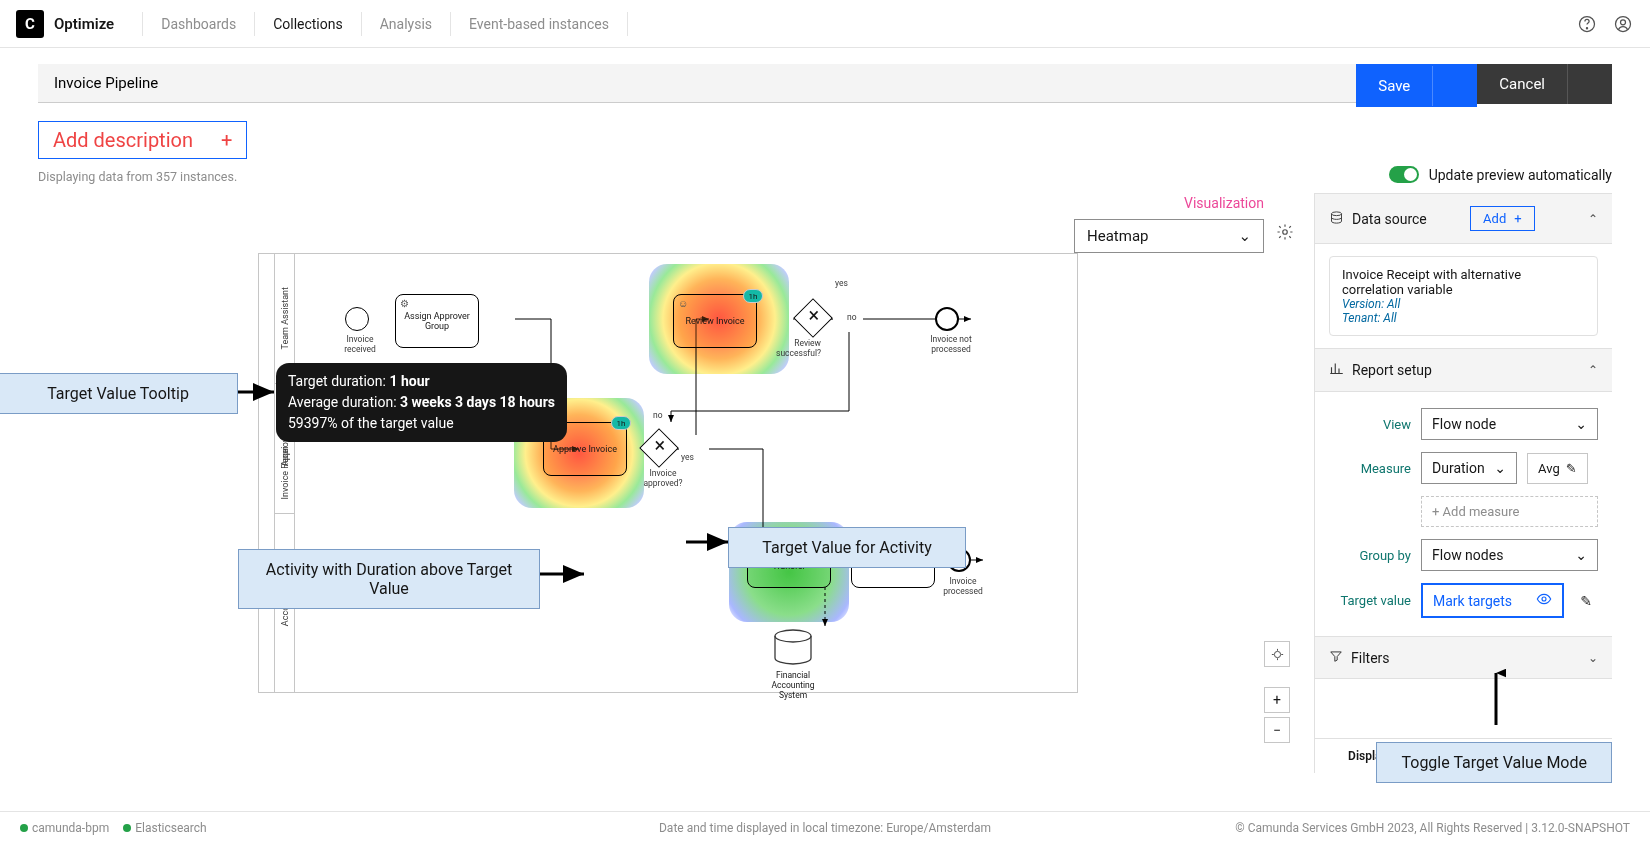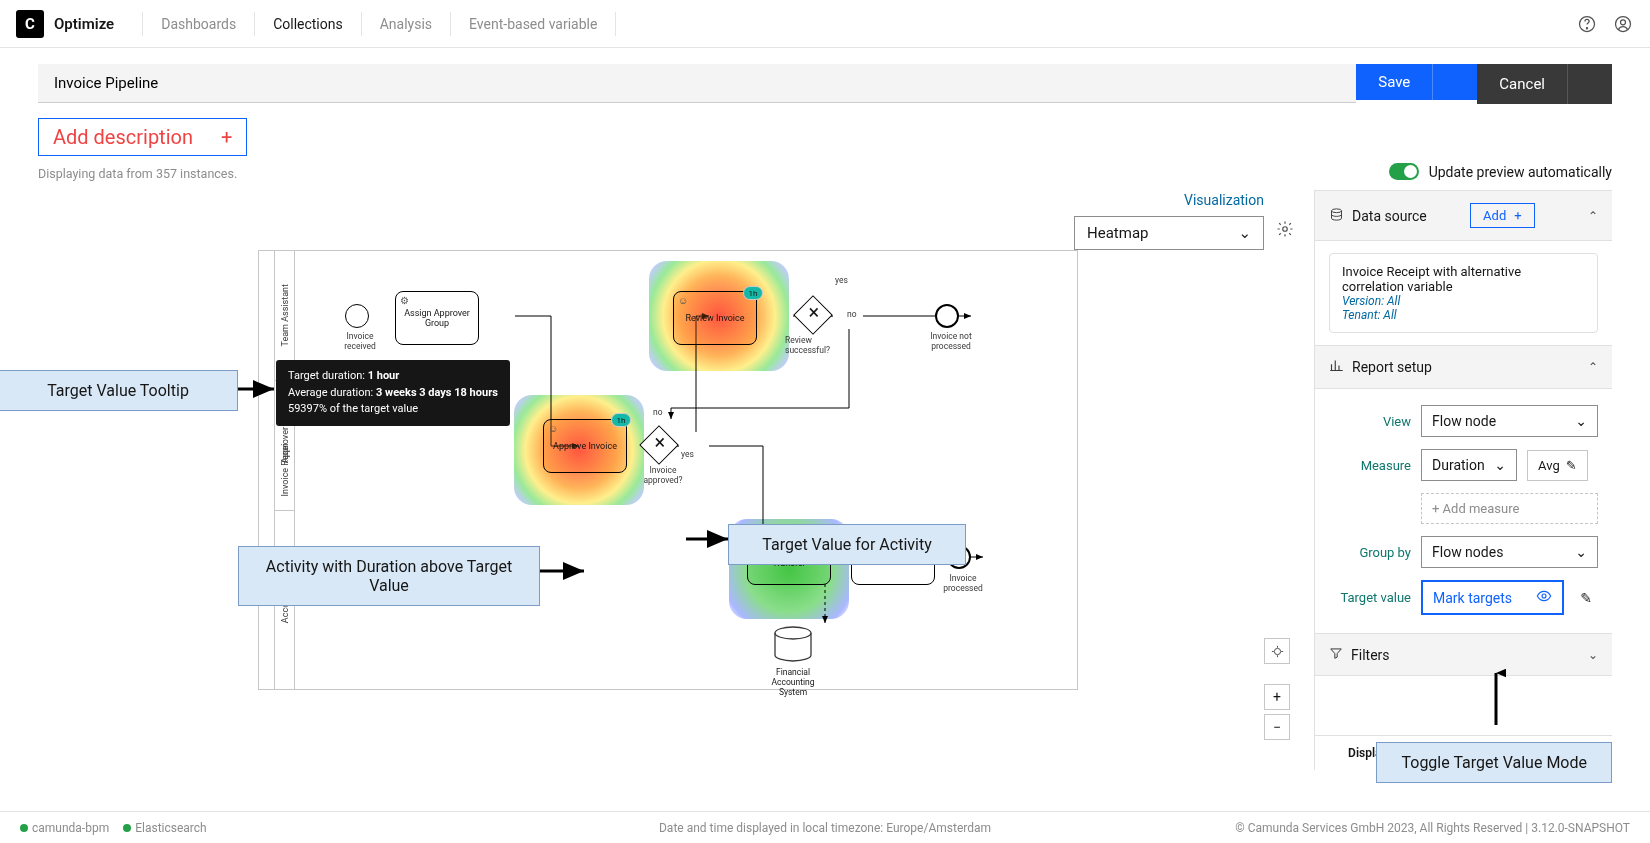--- a/index.html
+++ b/index.html
@@ -13,21 +13,21 @@
 .nav-item { padding:0 18px; color:#8d8d8d; font-size:14px; cursor:pointer; border-left:1px solid #e4e4e4; height:24px; display:flex; align-items:center; }
 .nav-item:last-child { border-right:1px solid #e4e4e4; }
 .nav-item.active { color:#161616; }
 .topbar-right { margin-left:auto; display:flex; gap:14px; color:#525252; }
 .ticon { width:22px; height:22px; display:flex; align-items:center; justify-content:center; cursor:pointer; }
 
 
 .content { padding:16px 38px 0 38px; }
 .titlerow { display:flex; align-items:flex-start; }
 .report-name { flex:1; border:none; border-bottom:1px solid #ccc; background:#f4f4f4; padding:10px 16px; font-size:15px; outline:none; }
-.btn-save { display:flex; align-items:center; background:#0f62fe; color:#fff; border:none; cursor:pointer; font-size:15px; height:36px; }
+.btn-save { display:flex; align-items:center; background:#0f62fe; color:#fff; border:none; cursor:pointer; font-size:15px; height:43px; }
 .btn-save span { padding:0 22px; }
 .btn-save .sicon { width:40px; height:40px; display:flex; align-items:center; justify-content:center; border-left:1px solid rgba(255,255,255,.25); }
 .btn-cancel { display:flex; align-items:center; background:#393939; color:#fff; border:none; cursor:pointer; font-size:15px; height:40px; }
 .btn-cancel span { padding:0 22px; }
 .btn-cancel .cicon { width:40px; height:40px; display:flex; align-items:center; justify-content:center; border-left:1px solid rgba(255,255,255,.15); }
 .add-desc { margin-top:14px; display:inline-flex; gap:28px; border:1px solid #0f62fe; padding:6px 14px; color:#ef4444; font-size:20px; cursor:pointer; align-items:center; }
 .instances-note { margin-top:10px; color:#8d8d8d; font-size:12.5px; }
 .preview-toggle-row { display:flex; justify-content:flex-end; align-items:center; gap:10px; margin-top:-18px; padding-right:0; font-size:14px; }
 .toggle { width:30px; height:17px; background:#24a148; border-radius:9px; position:relative; cursor:pointer; }
 .toggle::after { content:""; width:13px; height:13px; background:#fff; border-radius:50%; position:absolute; top:2px; right:2px; }
@@ -54,23 +54,23 @@
 .evt.end { border-width:2.5px; }
 .task { position:absolute; width:84px; height:54px; border:1px solid #000; border-radius:8px; background:#fff; display:flex; flex-direction:column; align-items:center; justify-content:center; font-size:9px; text-align:center; padding:4px; gap:1px; }
 .task .ticon2 { position:absolute; top:3px; left:4px; font-size:10px; color:#555; }
 .gw { position:absolute; width:28px; height:28px; border:1.2px solid #000; transform:rotate(45deg); background:#fff; }
 .gw::after { content:"×"; position:absolute; transform:rotate(-45deg); font-size:20px; top:-2px; left:6px; }
 .glabel { position:absolute; font-size:8.5px; color:#393939; }
 .badge { position:absolute; width:20px; height:14px; border:1px solid #ccc; border-radius:8px; font-size:8px; display:flex; align-items:center; justify-content:center; background:#14b8a6; }
 .conn { stroke:#000; stroke-width:1; fill:none; marker-end:url(#arrow); }
 
 .callout { position:absolute; background:#d9e8f7; border:1px solid #7a9cc6; padding:10px 16px; font-size:16px; text-align:center; }
-.tooltip { position:absolute; background:#161616; color:#fff; font-size:11px; padding:8px 12px; border-radius:3px; line-height:1.5; }
-
-.viz-header { position:absolute; top:2px; right:50px; font-size:14px; color:#0369a1; }
+.tooltip { position:absolute; background:#161616; color:#fff; font-size:14px; padding:8px 12px; border-radius:13px; line-height:1.5; }
+
+.viz-header { position:absolute; top:2px; right:50px; font-size:14px; color:#ec4899; }
 .viz-select { position:absolute; top:26px; right:50px; width:190px; border:1px solid #8d8d8d; padding:7px 12px; font-size:15px; display:flex; justify-content:space-between; align-items:center; cursor:pointer; background:#fff; }
 .viz-gear { position:absolute; top:30px; right:20px; cursor:pointer; color:#525252; }
 .zoom-ctrl { position:absolute; right:24px; bottom:30px; display:flex; flex-direction:column; gap:4px; }
 .zb { width:26px; height:26px; border:1px solid #c6c6c6; background:#fff; display:flex; align-items:center; justify-content:center; cursor:pointer; font-size:14px; }
 .loc-btn { position:absolute; right:24px; bottom:106px; width:26px; height:26px; border:1px solid #c6c6c6; background:#fff; display:flex; align-items:center; justify-content:center; cursor:pointer; }
 
 
 .rightpanel { width:298px; border-left:1px solid #e0e0e0; display:flex; flex-direction:column; font-size:14px; }
 .panel-sec-head { display:flex; align-items:center; gap:8px; padding:12px 14px; background:#f4f4f4; border-top:1px solid #e0e0e0; border-bottom:1px solid #e0e0e0; }
 .panel-sec-head .chev { margin-left:auto; cursor:pointer; font-size:12px; color:#525252; }
@@ -100,21 +100,21 @@
 </head>
 <body>
 
 <div class="topbar">
   <div class="logo">C</div>
   <div class="brand">Optimize</div>
   <div class="nav-items">
     <div class="nav-item">Dashboards</div>
     <div class="nav-item active">Collections</div>
     <div class="nav-item">Analysis</div>
-    <div class="nav-item">Event-based variable</div>
+    <div class="nav-item">Event-based instances</div>
   </div>
   <div class="topbar-right">
     <div class="ticon">
       <svg width="20" height="20" viewBox="0 0 24 24" fill="none" stroke="currentColor" stroke-width="1.5">
           <circle cx="12" cy="12" r="9"></circle>
           <path d="M9.5 9a2.5 2.5 0 015 0c0 1.5-2.5 2-2.5 3.5"></path>
           <circle cx="12" cy="17" r=".7" fill="currentColor"></circle>
         </svg>
     </div>
     <div class="ticon">
@@ -222,21 +222,21 @@
             <span>Assign Approver Group</span>
           </div>
 
           <div class="task" style="left:378px; top:40px; background:rgba(255,120,30,.25);">
             <span class="ticon2">☺</span>
             <span>Review Invoice</span>
           </div>
           <div class="badge" style="left:448px; top:35px;">1h</div>
 
           <div class="gw" style="left:504px; top:50px;"></div>
-          <div class="glabel" style="left:490px; top:84px; width:56px; text-align:left;">Review successful?</div>
+          <div class="glabel" style="left:470px; top:84px; width:56px; text-align:right;">Review successful?</div>
           <div class="glabel" style="left:540px; top:24px;">yes</div>
           <div class="glabel" style="left:552px; top:58px;">no</div>
 
           <div class="evt end" style="left:640px; top:53px;"></div>
           <div class="glabel" style="left:628px; top:80px; width:56px; text-align:center;">Invoice not processed</div>
 
           <div class="task" style="left:248px; top:168px; background:rgba(255,120,30,.25);">
             <span class="ticon2">☺</span>
             <span>Approve Invoice</span>
           </div>

